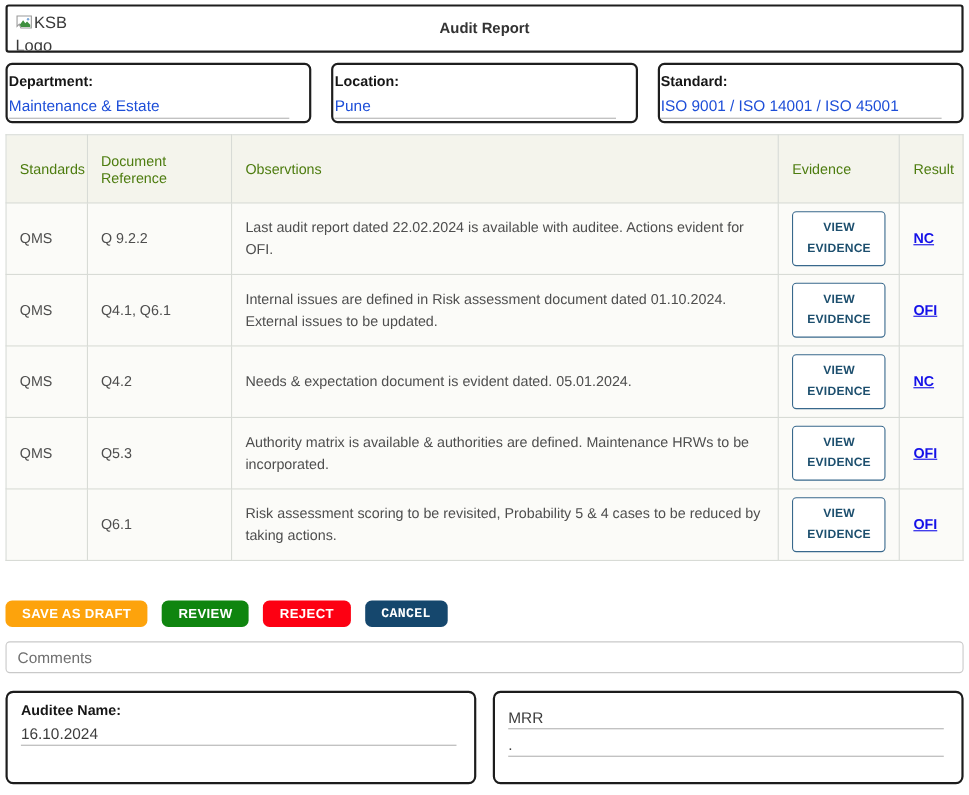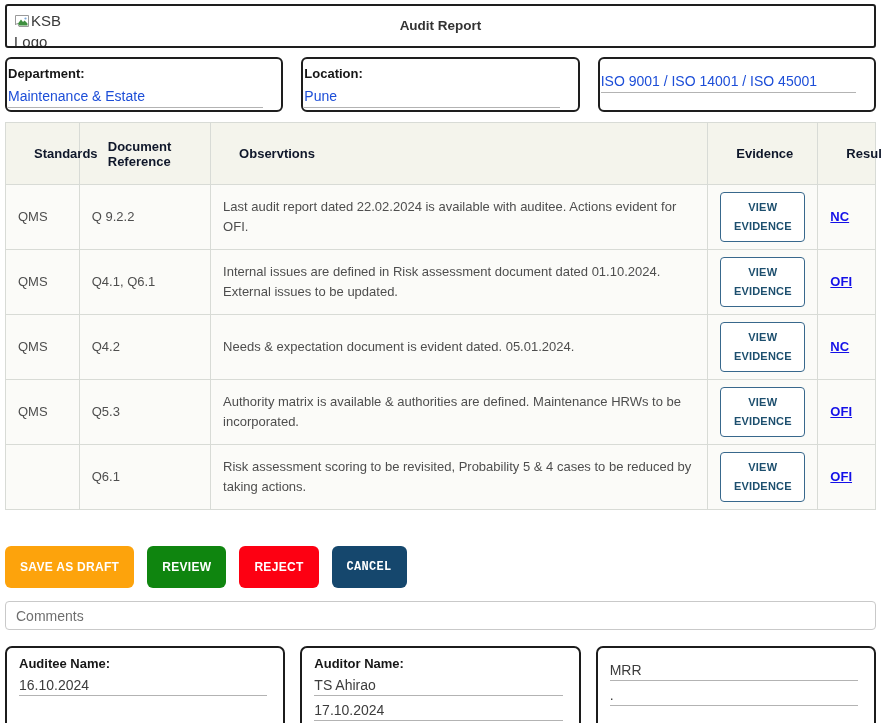--- a/index.html
+++ b/index.html
@@ -32,40 +32,40 @@
   .info-value {
     font-size: 14px; color: #1d4ed8; padding: 7px 0 3px 0;
     border-bottom: 1px solid #b3b3b3; margin-right: 6px;
   }
 
   
   table.audit { width: 100%; border-collapse: collapse; table-layout: fixed; }
   .audit th, .audit td { border: 1px solid #d8dbd6; }
   .audit thead th {
     background: #f4f4ec; height: 62px; text-align: left; vertical-align: middle;
-    padding: 6px 28px; font-size: 13px; font-weight: bold; color: #0f172a;
+    padding: 6px 12px; font-size: 13px; font-weight: normal; color: #4d7c0f;
   }
   .audit tbody td {
     background: #fbfbf8; height: 65px; vertical-align: middle;
     padding: 6px 12px; font-size: 13px; color: #4e4e4e; line-height: 1.55;
   }
   .evidence-cell { text-align: center; }
   .evidence-btn {
     width: 85px; padding: 5px 6px; background: #fff; border: 1px solid #38688c;
     border-radius: 4px; color: #1d4f6e; font-weight: bold; font-size: 11px;
     line-height: 1.7; font-family: inherit; cursor: pointer; letter-spacing: .2px;
   }
   .result-link {
     color: #1410e8; font-size: 13px; font-weight: bold; text-decoration: underline;
   }
 
   
   .actions-row { margin-top: 36px; display: flex; gap: 13px; }
   .action-btn {
-    height: 42px; padding: 0 15px; border: none; border-radius: 6px;
+    height: 24px; padding: 0 15px; border: none; border-radius: 6px;
     color: #fff; font-weight: bold; font-size: 12px; letter-spacing: .3px;
     font-family: inherit; cursor: pointer;
   }
 
   
   .comments {
     margin-top: 13px; width: 100%; height: 29px; border: 1px solid #c9c9c9;
     border-radius: 4px; padding: 0 10px; font-size: 14px; color: #3c3c3c;
     font-family: inherit; background: #fff;
   }
@@ -104,20 +104,21 @@
   <div class="info-row">
     <div class="info-box">
       <div class="info-label">Department:</div>
       <div class="info-value">Maintenance &amp; Estate</div>
     </div>
     <div class="info-box">
       <div class="info-label">Location:</div>
       <div class="info-value">Pune</div>
     </div>
     <div class="info-box">
+      <div class="info-label">Standard:</div>
       <div class="info-value">ISO 9001 / ISO 14001 / ISO 45001</div>
     </div>
   </div>
 
   
   <table class="audit">
     <colgroup>
       <col style="width:73px">
         <col style="width:130px">
         <col style="width:492px">
@@ -210,25 +211,20 @@
   
   <input class="comments" type="text" placeholder="Comments" style="">
 
   
   <div class="sig-row">
   <div class="sig-box">
     <div class="sig-label">Auditee Name:</div>
     <div class="sig-value">16.10.2024</div>
   </div>
 
-  <div class="sig-box">
-    <div class="sig-label">Auditor Name:</div>
-    <div class="sig-value">TS Ahirao</div>
-    <div class="sig-value">17.10.2024</div>
-  </div>
 
   <div class="sig-box">
     <div class="sig-value">MRR</div>
     <div class="sig-value">.</div>
   </div>
 </div>
 
 </div>
 
 </body></html>

